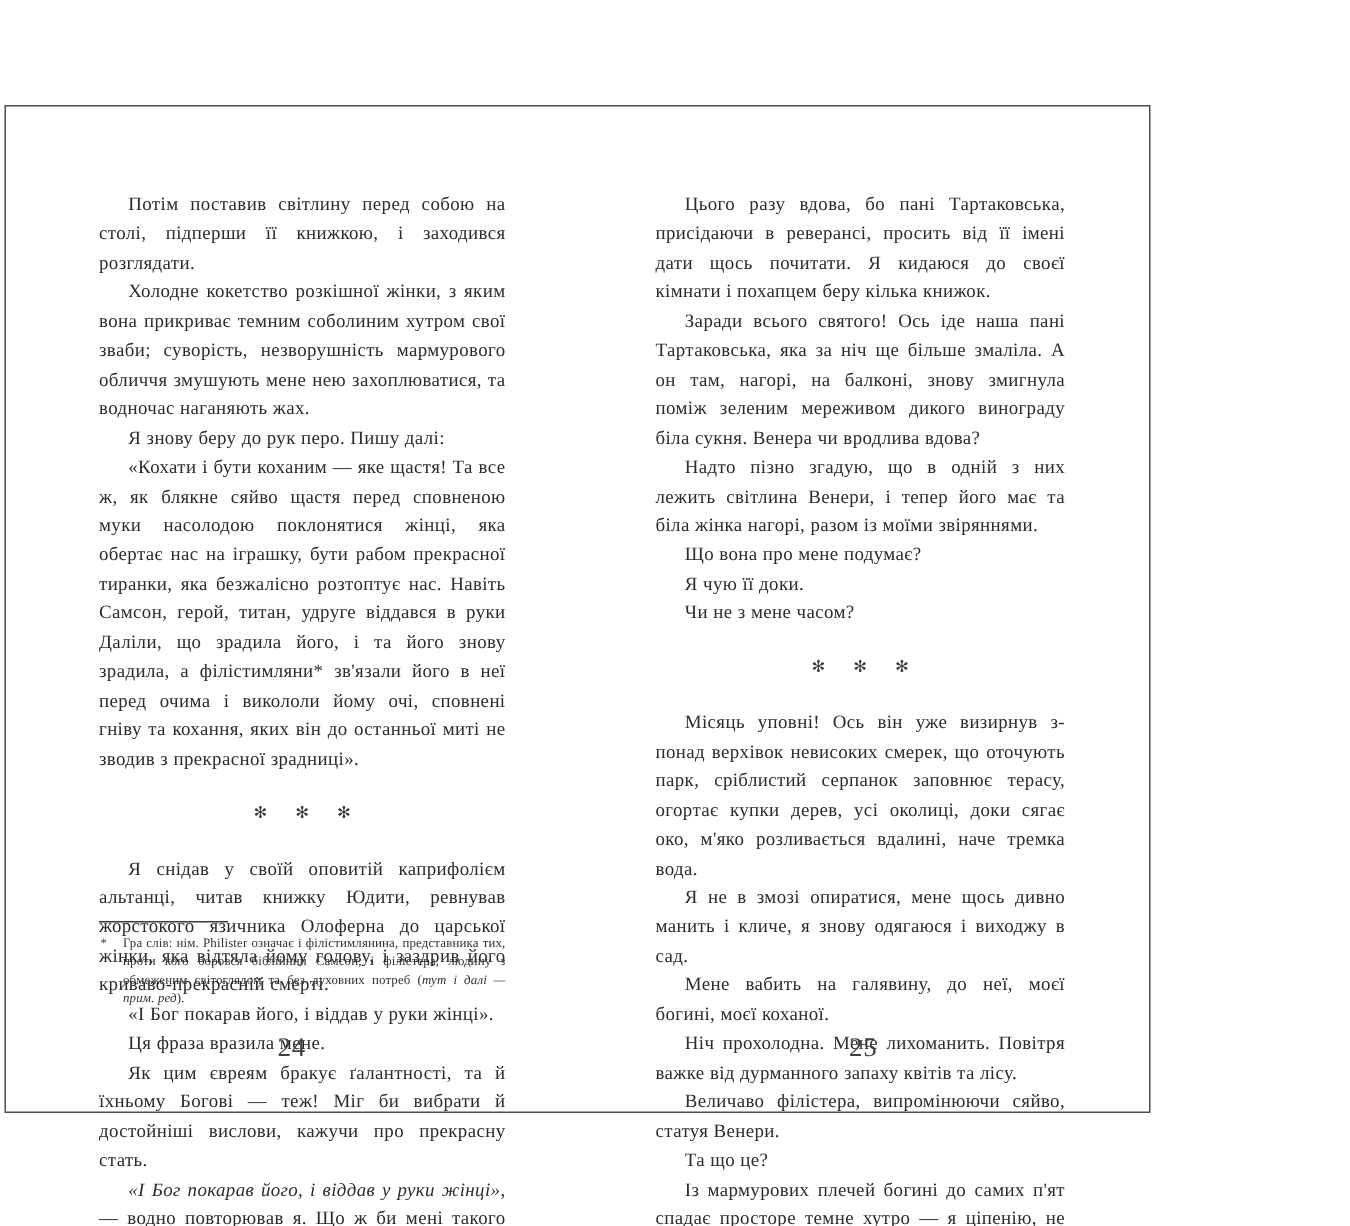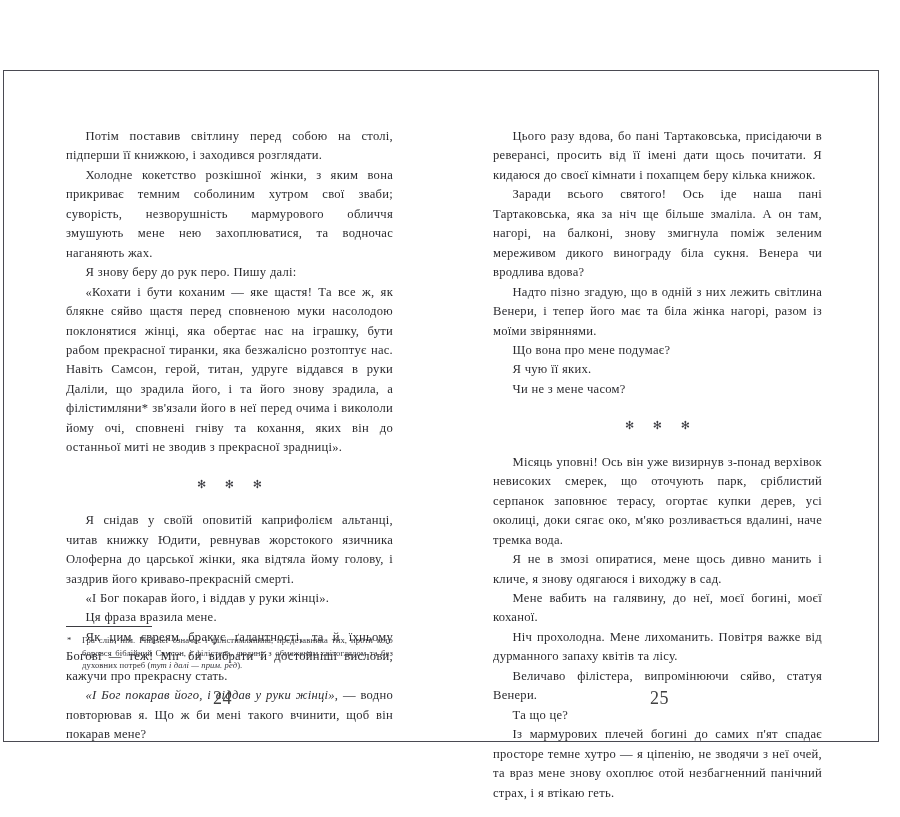--- a/index.html
+++ b/index.html
@@ -12,21 +12,21 @@
     height: 817px;
     font-family: "Liberation Serif", "DejaVu Serif", serif;
     color: #2b2b2f;
     -webkit-font-smoothing: antialiased;
   }
 
   .spread {
     position: absolute;
     left: 3px;
     top: 70px;
-    width: 876px;
+    width: 764px;
     height: 672px;
     box-sizing: border-box;
     border: 1px solid #4a4a52;
     background: #ffffff;
     display: flex;
   }
 
   .page {
     position: relative;
     box-sizing: border-box;
@@ -130,21 +130,21 @@
 
     <div class="folio">24</div>
   </div>
 
   <div class="page page-right">
     <div class="body-text">
       <p class="para">Цього разу вдова, бо пані Тартаковська, присідаючи в реверансі, просить від її імені дати щось почитати. Я кидаюся до своєї кімнати і похапцем беру кілька книжок.</p>
       <p class="para">Заради всього святого! Ось іде наша пані Тартаковська, яка за ніч ще більше змаліла. А он там, нагорі, на балконі, знову змигнула поміж зеленим мереживом дикого винограду біла сукня. Венера чи вродлива вдова?</p>
       <p class="para">Надто пізно згадую, що в одній з них лежить світлина Венери, і тепер його має та біла жінка нагорі, разом із моїми звіряннями.</p>
       <p class="para">Що вона про мене подумає?</p>
-      <p class="para">Я чую її яких.</p>
+      <p class="para">Я чую її доки.</p>
       <p class="para">Чи не з мене часом?</p>
 
       <p class="sep">✻ ✻ ✻</p>
 
       <p class="para">Місяць уповні! Ось він уже визирнув з-понад верхівок невисоких смерек, що оточують парк, сріблистий серпанок заповнює терасу, огортає купки дерев, усі околиці, доки сягає око, м'яко розливається вдалині, наче тремка вода.</p>
       <p class="para">Я не в змозі опиратися, мене щось дивно манить і кличе, я знову одягаюся і виходжу в сад.</p>
       <p class="para">Мене вабить на галявину, до неї, моєї богині, моєї коханої.</p>
       <p class="para">Ніч прохолодна. Мене лихоманить. Повітря важке від дурманного запаху квітів та лісу.</p>
       <p class="para">Величаво філістера, випромінюючи сяйво, статуя Венери.</p>
       <p class="para">Та що це?</p>

